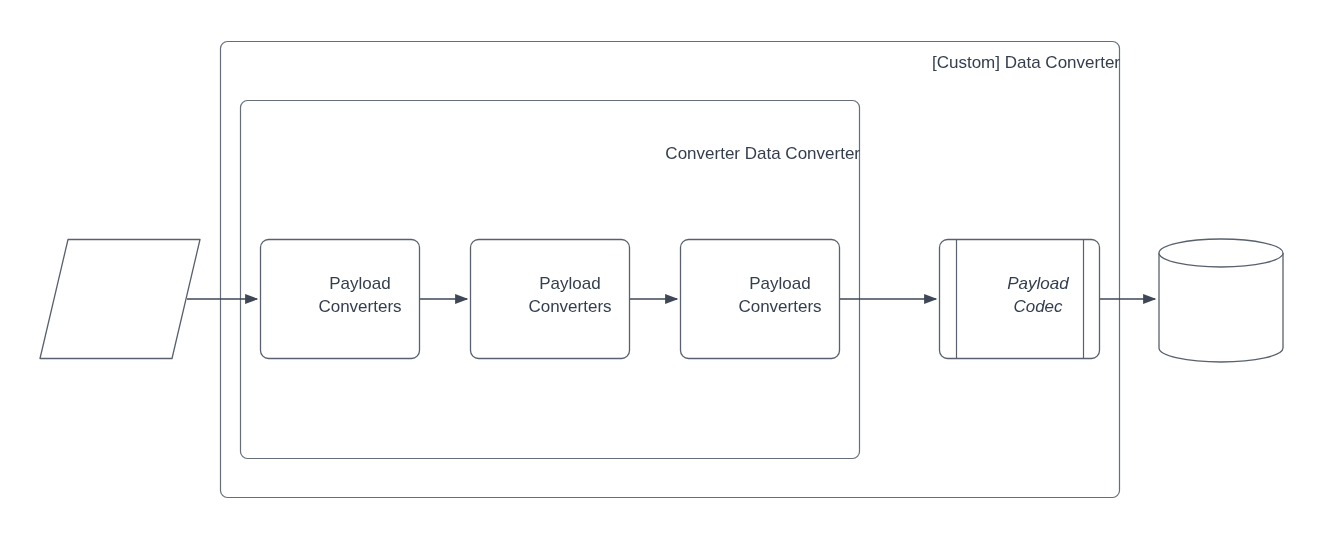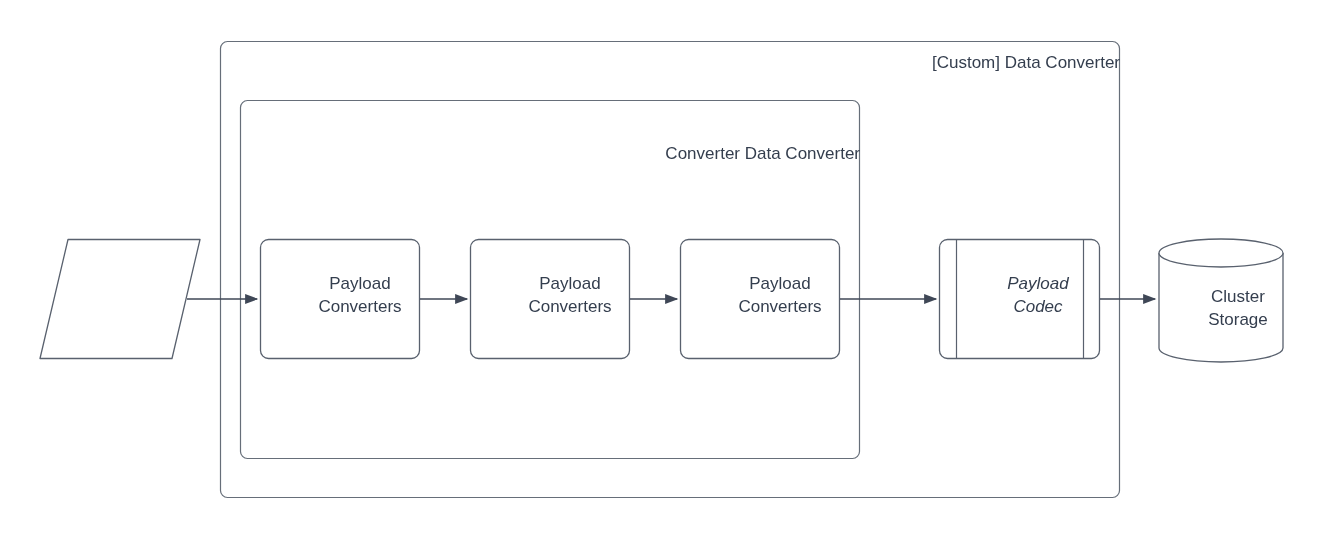--- a/index.html
+++ b/index.html
@@ -105,17 +105,14 @@
   </div>
   <div class="label node-label wrap-120" style="left:470px; top:239px; width:160px; height:120px;">
     <span>Payload Converters</span>
   </div>
   <div class="label node-label wrap-120" style="left:680px; top:239px; width:160px; height:120px;">
     <span>Payload Converters</span>
   </div>
   <div class="label node-label wrap-90" style="left:957px; top:239px; width:126px; height:120px;font-style:italic;">
     <span>Payload Codec</span>
   </div>
-  <div class="label node-label wrap-90" style="left:1159px; top:266px; width:124px; height:92px;">
-    <span>Cluster Storage</span>
-  </div>
 
 </div>
 
 </body></html>

